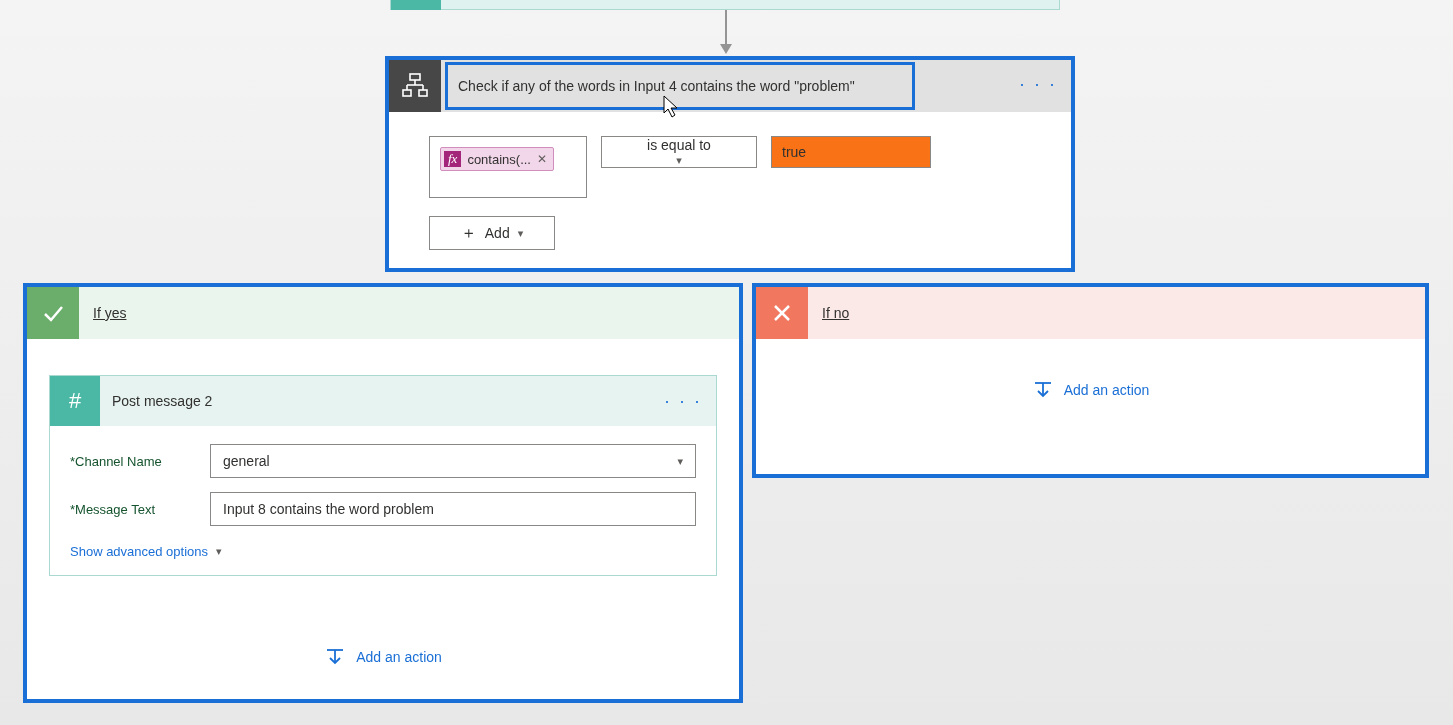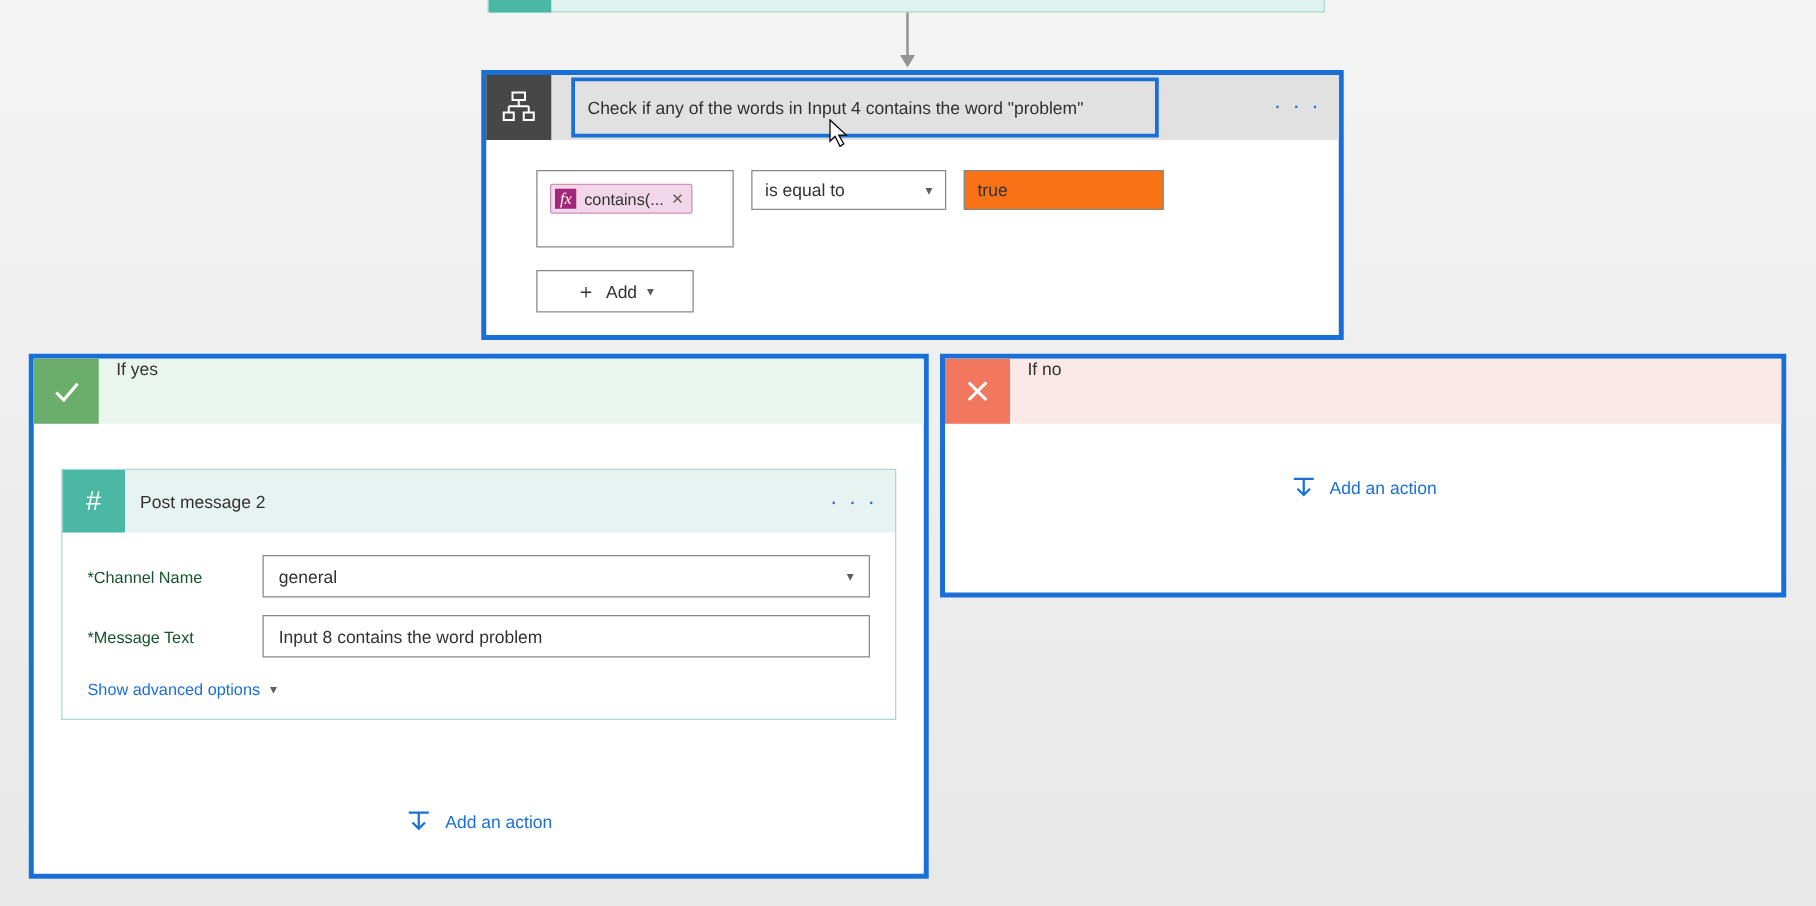--- a/index.html
+++ b/index.html
@@ -67,21 +67,20 @@
     width: 690px;
     border: 4px solid #1a6fd6;
     background: #fff;
   }
   .cond-header {
     display: flex;
     align-items: center;
     background: #e1e1e1;
     height: 52px;
     position: relative;
-    gap: 12px;
   }
   .cond-icon {
     width: 52px;
     height: 52px;
     background: #474747;
     display: flex;
     align-items: center;
     justify-content: center;
   }
   .cond-title-wrap {
@@ -135,20 +134,21 @@
   .op-select {
     border: 1px solid #8a8886;
     height: 32px;
     width: 156px;
     display: flex;
     align-items: center;
     justify-content: space-between;
     padding: 0 10px;
     cursor: pointer;
     background: #fff;
+    flex-direction: column;
   }
   .val-input {
     border: 1px solid #8a8886;
     height: 32px;
     width: 160px;
     padding: 0 10px;
     display: flex;
     align-items: center;
     background: #f97316;
   }
@@ -171,22 +171,24 @@
   .branch {
     position: absolute;
     border: 4px solid #1a6fd6;
     background: #fff;
   }
   .branch-yes { left: 23px; top: 283px; width: 720px; height: 420px; }
   .branch-no  { left: 752px; top: 283px; width: 677px; height: 195px; }
   .branch-header {
     height: 52px;
     display: flex;
+    align-items: center;
     gap: 14px;
     padding-right: 14px;
+    text-decoration: underline;
   }
   .yes-hdr { background: #eaf5ee; }
   .no-hdr  { background: #fbe9e7; }
   .hdr-icon {
     width: 52px;
     height: 52px;
     display: flex;
     align-items: center;
     justify-content: center;
     color: #fff;

